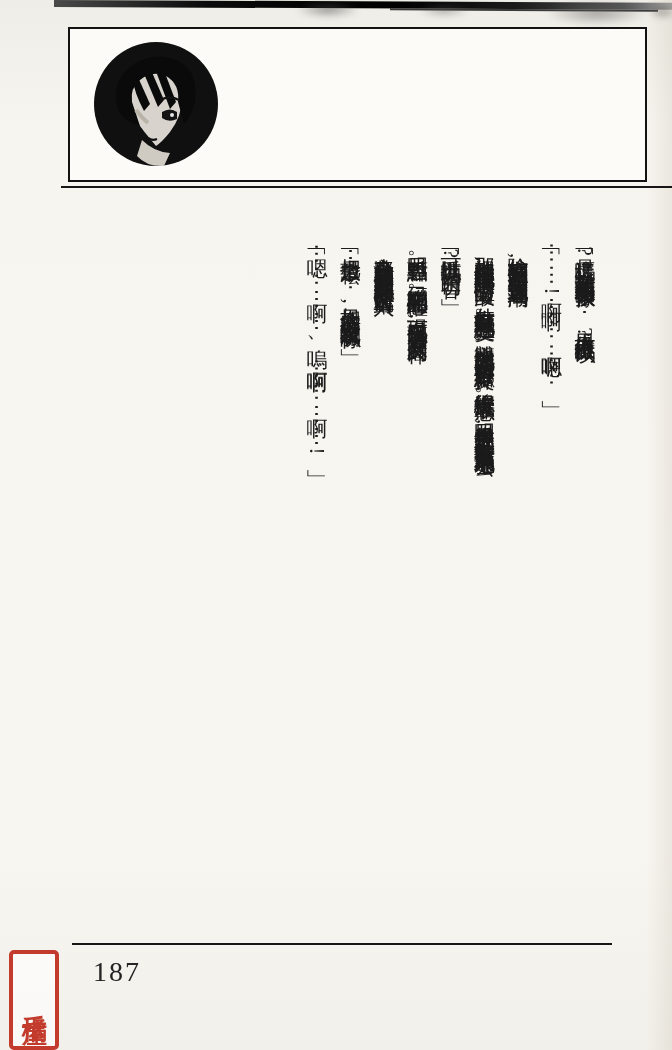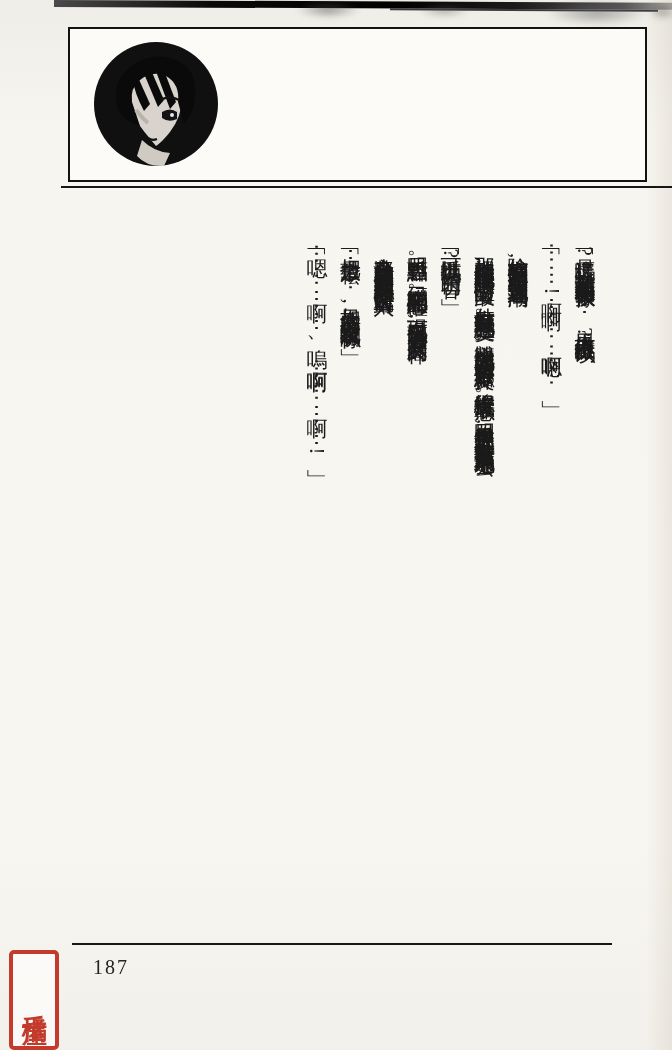--- a/index.html
+++ b/index.html
@@ -40,21 +40,21 @@
   .vtext {
     position:absolute; top:199px; right:71px; height:735px;
     writing-mode:vertical-rl; text-orientation:mixed;
     font-size:21px; line-height:33.5px; letter-spacing:1.1px;
     color:#1b1b1b; font-family:"Liberation Serif","DejaVu Serif",serif;
   }
   .vtext p { margin:0; padding:0; text-indent:2em; }
   
   .bottom-rule { position:absolute; left:72px; top:943px; width:540px; height:2px; background:#171717; }
   .page-num {
-    position:absolute; left:93px; top:956px; font-size:20px; letter-spacing:2px; color:#242424;
+    position:absolute; left:93px; top:956px; font-size:28px; letter-spacing:2px; color:#242424;
   }
   .seal {
     position:absolute; left:9px; top:950px; width:42px; height:92px;
     border:4px solid #c23b2c; border-radius:5px; background:rgba(255,255,255,.6);
     display:flex; align-items:center; justify-content:center;
   }
   .seal-text {
     writing-mode:vertical-rl; text-orientation:upright;
     font-size:25px; line-height:42px; letter-spacing:4px; font-weight:bold;
     color:#c23b2c; font-family:"Liberation Serif","DejaVu Serif",serif;

